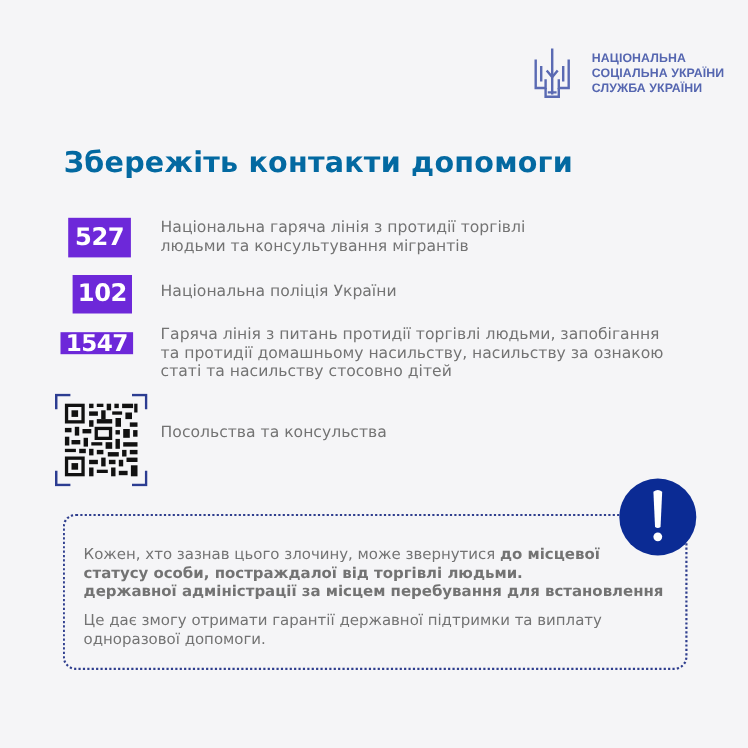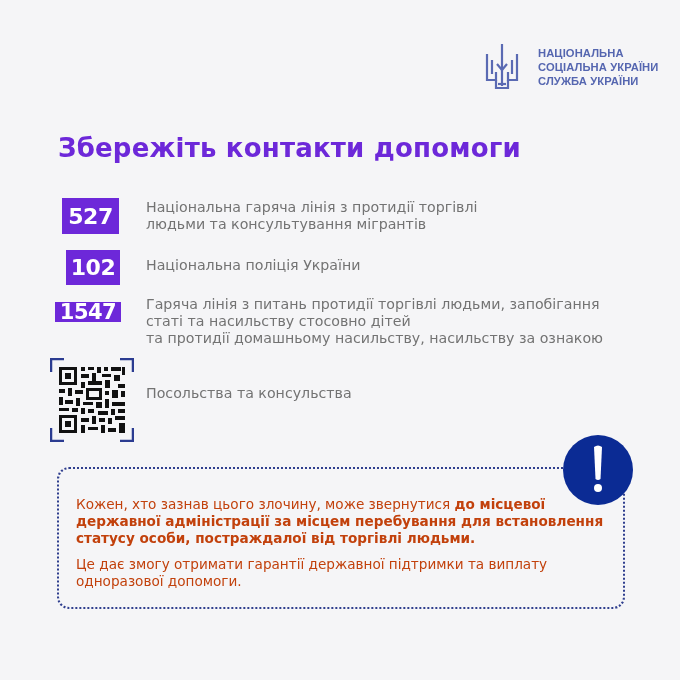--- a/index.html
+++ b/index.html
@@ -1,25 +1,25 @@
 <!DOCTYPE html>
 <html><head>
 <meta charset="utf-8">
 <style>
   html, body { margin:0; padding:0; }
   body { width:680px; height:680px; background:#f5f5f7; position:relative; overflow:hidden; font-family:"DejaVu Sans","Liberation Sans",sans-serif; color:#1a1a1a; }
   .logo { position:absolute; left:484px; top:42px; display:flex; align-items:center; }
   .logo svg { width:36px; height:50px; }
   .logo-text { margin-left:18px; font-family:"Liberation Sans",sans-serif; font-size:11.2px; line-height:14px; font-weight:bold; color:#5566b0; letter-spacing:0.1px; }
-  .title { position:absolute; left:58px; top:133px; font-family:"DejaVu Sans",sans-serif; font-weight:bold; font-size:26px; color:#6d28d9; letter-spacing:0.2px; white-space:nowrap; }
+  .title { position:absolute; left:58px; top:133px; font-family:"DejaVu Sans",sans-serif; font-weight:bold; font-size:26px; color:#0369a1; letter-spacing:0.2px; white-space:nowrap; }
   .badge { position:absolute; background:#6d28d9; color:#fff; font-family:"DejaVu Sans",sans-serif; font-weight:bold; display:flex; align-items:center; justify-content:center; letter-spacing:-0.5px; }
   .row-text { position:absolute; left:146px; font-size:14.2px; line-height:17px; color:#737373; font-family:"DejaVu Sans",sans-serif; white-space:nowrap; }
   .qr { position:absolute; left:50px; top:358px; width:84px; height:84px; }
   .card { position:absolute; left:57px; top:467px; width:568px; height:142px; border:2px dotted #2f3e8e; border-radius:12px; box-sizing:border-box; }
-  .card-p { position:absolute; left:76px; font-size:13.6px; line-height:17px; color:#c2410c; white-space:nowrap; font-family:"DejaVu Sans",sans-serif; }
+  .card-p { position:absolute; left:76px; font-size:13.6px; line-height:17px; color:#737373; white-space:nowrap; font-family:"DejaVu Sans",sans-serif; }
   .card-p b { font-weight:bold; }
   .alert { position:absolute; left:563px; top:435px; width:70px; height:70px; border-radius:50%; background:#0b2b94; }
 </style>
 </head>
 <body>
 
 <div class="logo">
   <svg viewBox="0 0 36 50" fill="none" stroke="#5a6ab3" stroke-width="2.2">
     <path d="M18 2 V44"></path>
     <path d="M3 12 V38 H12 V30"></path>
@@ -46,22 +46,22 @@
 </div>
 
 <div class="badge" style="left:66px;top:250px;width:54px;height:35px;font-size:22px;">102</div>
 <div class="row-text" style="top:257px;">
   <div>Національна поліція України</div>
 </div>
 
 <div class="badge" style="left:55px;top:302px;width:66px;height:20px;font-size:21px;">1547</div>
 <div class="row-text" style="top:296px;">
   <div>Гаряча лінія з питань протидії торгівлі людьми, запобігання</div>
+  <div>та протидії домашньому насильству, насильству за ознакою</div>
   <div>статі та насильству стосовно дітей</div>
-  <div>та протидії домашньому насильству, насильству за ознакою</div>
 </div>
 
 <svg class="qr" viewBox="0 0 84 84">
   <g stroke="#2b3c91" stroke-width="2.5" fill="none">
     <path d="M1 14 V1 H14"></path>
       <path d="M70 1 H83 V14"></path>
     <path d="M1 70 V83 H14"></path>
       <path d="M70 83 H83 V70"></path>
   </g>
   <g fill="#111">
@@ -119,22 +119,22 @@
       <rect x="69" y="65" width="6" height="10"></rect>
   </g>
 </svg>
 <div class="row-text" style="top:385px;">
   <div>Посольства та консульства</div>
 </div>
 
 <div class="card"></div>
 <div class="card-p" style="top:496px;">
   <div><span>Кожен, хто зазнав цього злочину, може звернутися </span><b>до місцевої</b></div>
+  <div><b>статусу особи, постраждалої від торгівлі людьми.</b></div>
   <div><b>державної адміністрації за місцем перебування для встановлення</b></div>
-  <div><b>статусу особи, постраждалої від торгівлі людьми.</b></div>
 </div>
 <div class="card-p" style="top:556px;">
   <div>Це дає змогу отримати гарантії державної підтримки та виплату</div>
   <div>одноразової допомоги.</div>
 </div>
 
 <div class="alert">
   <svg viewBox="0 0 70 70" width="70" height="70">
     <path d="M31 12 Q35 9 39 12 L37.5 44 Q35 46 32.5 44 Z" fill="#ffffff"></path>
     <circle cx="35" cy="53" r="4" fill="#ffffff"></circle>

